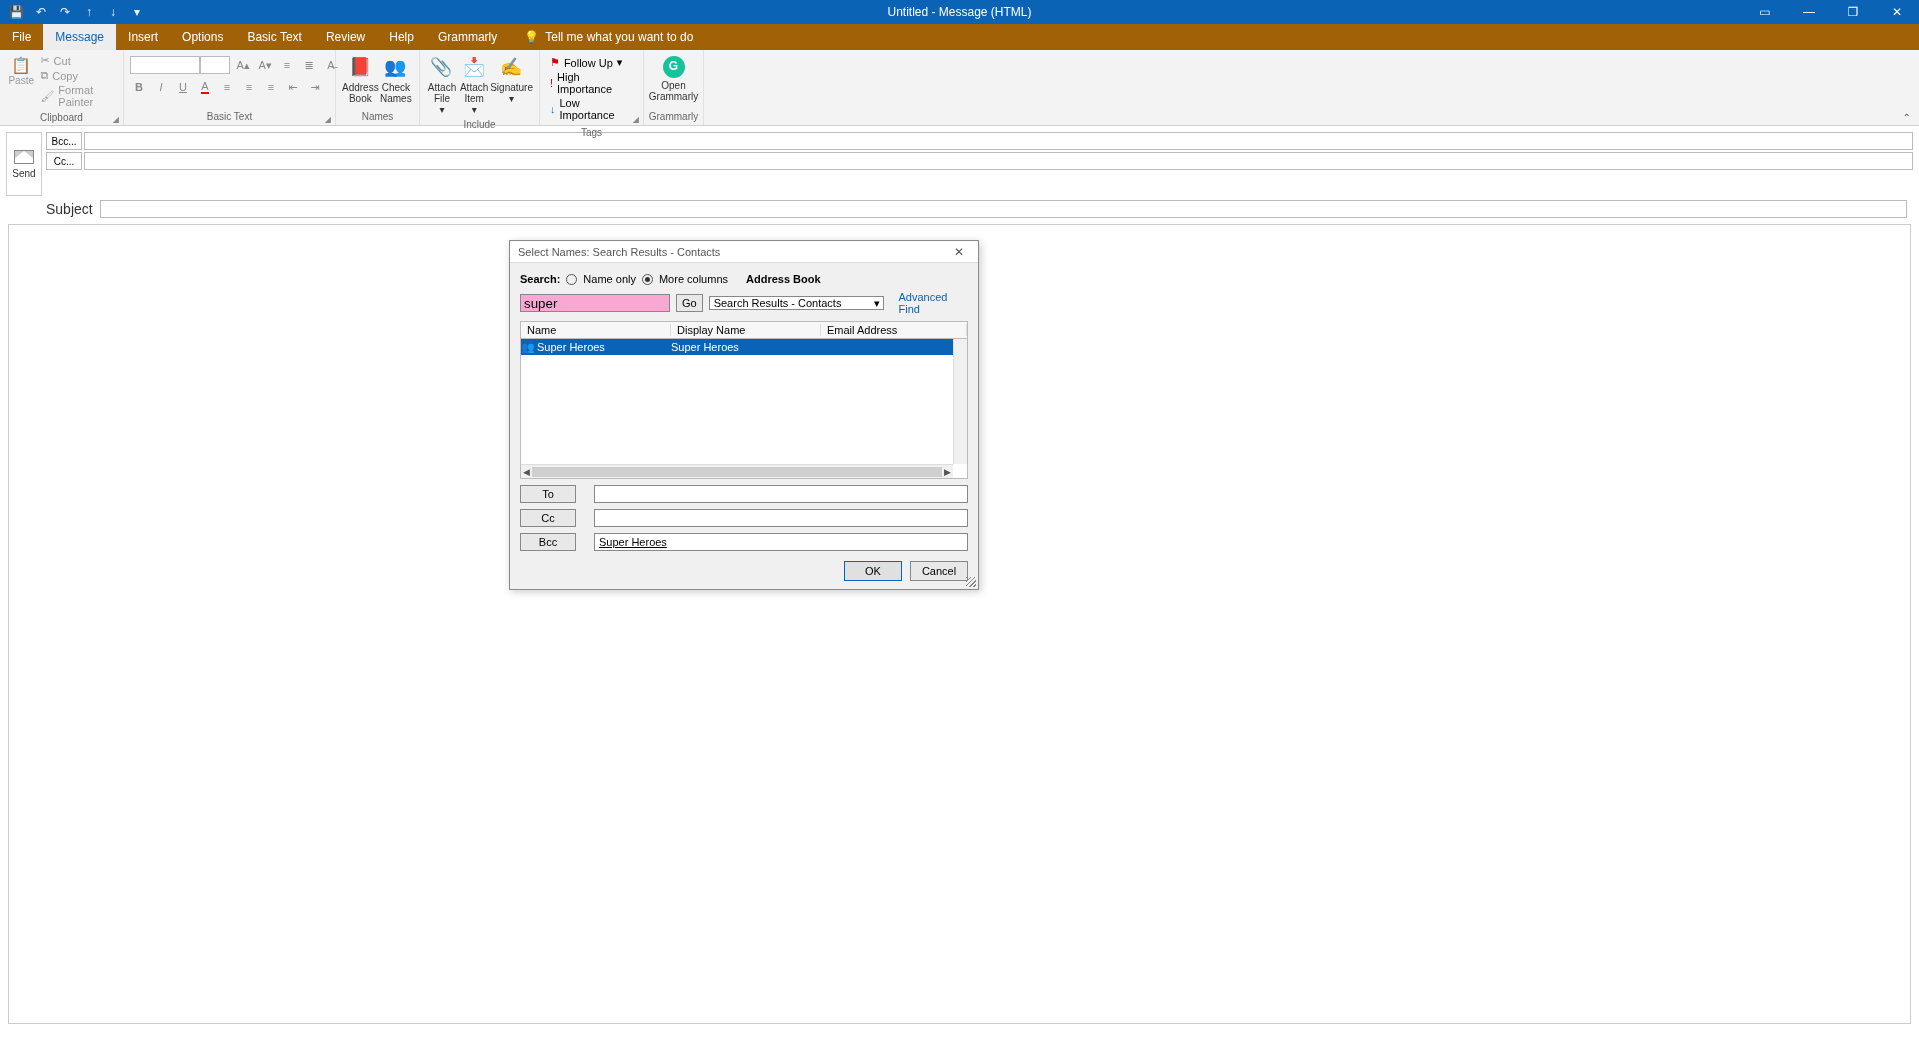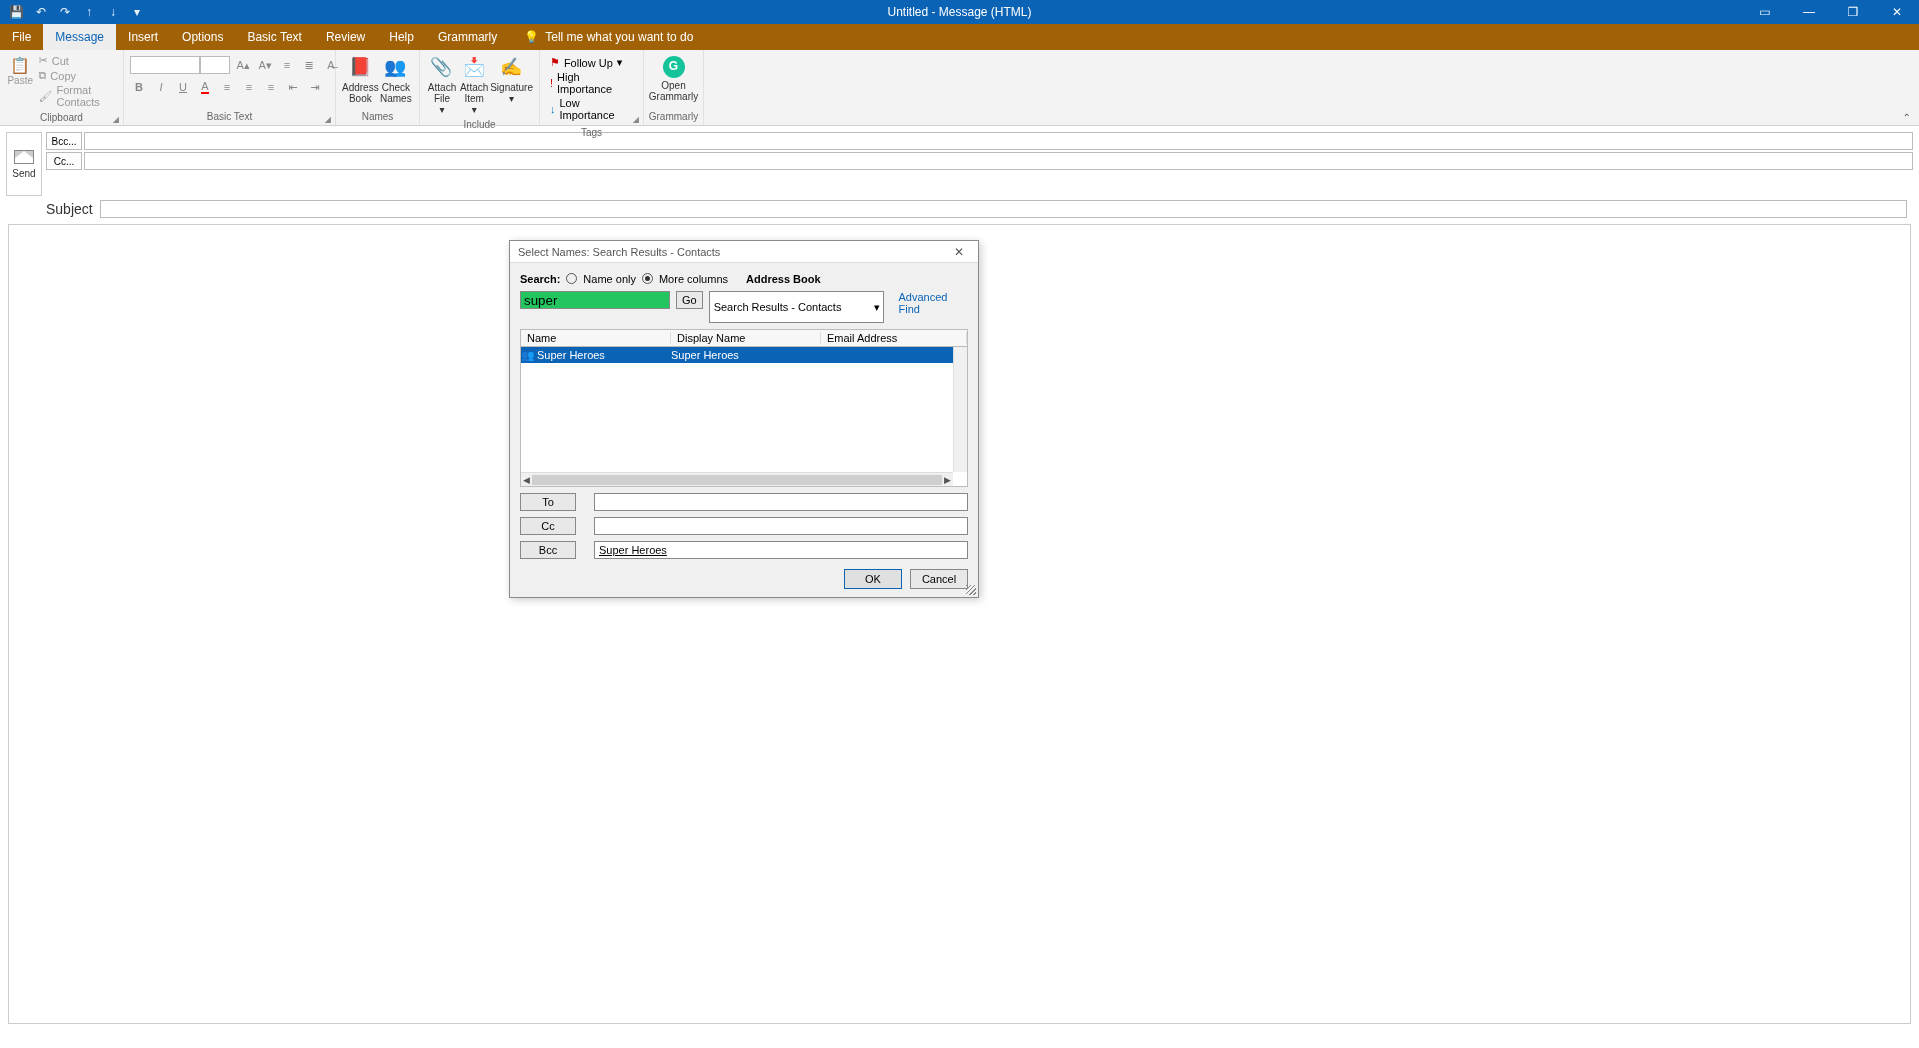--- a/index.html
+++ b/index.html
@@ -60,26 +60,26 @@
 .subject-label { width:50px; font-size:14px; color:#333; text-align:right; padding-right:6px;}
 .subject-input { flex:1; height:18px; border:1px solid #bbb; background:#fff; font-size:11px; padding:0 4px; margin-right:6px;}
 
 .body-area { margin:0 8px; height:800px; border:1px solid #ccc; background:#fff; }
 
 
 .dialog { position:absolute; left:509px; top:240px; width:470px; border:1px solid #8a8a8a; background:#f0f0f0; box-shadow:2px 2px 8px rgba(0,0,0,0.2); font-size:11px; }
 .dlg-title { height:22px; background:#fff; border-bottom:1px solid #ddd; display:flex; align-items:center; padding:0 8px; position:relative; color:#555;}
 .dlg-close { position:absolute; right:4px; top:0; width:30px; height:22px; display:flex; align-items:center; justify-content:center; font-size:12px; color:#555;}
 .dlg-body { padding:10px 10px 8px 10px; }
-.search-row { display:flex; align-items:flex-start; gap:6px; margin-bottom:6px;}
+.search-row { display:flex; align-items:center; gap:6px; margin-bottom:6px;}
 .radio { width:11px; height:11px; border:1px solid #555; border-radius:50%; display:inline-flex; align-items:center; justify-content:center;}
 .radio.sel::after{content:'';width:5px;height:5px;border-radius:50%;background:#333;}
-.search-box { width:150px; height:18px; border:1px solid #888; background:#22c55e; padding:4px 3px;}
+.search-box { width:150px; height:18px; border:1px solid #888; background:#f9a8d4; padding:4px 3px;}
 .go-btn { width:28px; height:18px; border:1px solid #888; background:#e8e8e8; display:flex; align-items:center; justify-content:center;}
-.ab-select { width:185px; height:32px; border:1px solid #888; background:#fff; display:flex; align-items:center; justify-content:space-between; padding:0 4px;}
+.ab-select { width:185px; height:14px; border:1px solid #888; background:#fff; display:flex; align-items:center; justify-content:space-between; padding:0 4px;}
 .adv-find { color:#0a63b5; margin-left:8px;}
 
 .list-header { display:flex; background:#f7f7f7; border:1px solid #bbb; height:18px; align-items:center; font-size:11px;}
 .col { padding:0 6px; border-right:1px solid #ddd;}
 .col-name { width:150px;}
 .col-disp { width:150px;}
 .col-email { flex:1;}
 .list-body { border:1px solid #bbb; border-top:none; height:140px; background:#fff; position:relative;}
 .list-row { display:flex; height:16px; align-items:center; background:#0a63b5; color:#fff; font-size:11px;}
 .list-row .ic { width:14px; display:flex; justify-content:center;}
@@ -145,21 +145,21 @@
         <div class="clip-row">
             <span>✂</span>
             <span>Cut</span>
           </div>
         <div class="clip-row">
             <span>⧉</span>
             <span>Copy</span>
           </div>
         <div class="clip-row">
             <span>🖌</span>
-            <span>Format Contacts</span>
+            <span>Format Painter</span>
           </div>
       </div>
     </div>
     <div class="group-label">Clipboard</div>
     <span class="group-launcher">◢</span>
   </div>
 
   <div class="ribbon-group" style="width:212px">
     <div class="group-content" style="flex-direction:column;gap:4px;padding-top:6px">
       <div class="bt-row">

